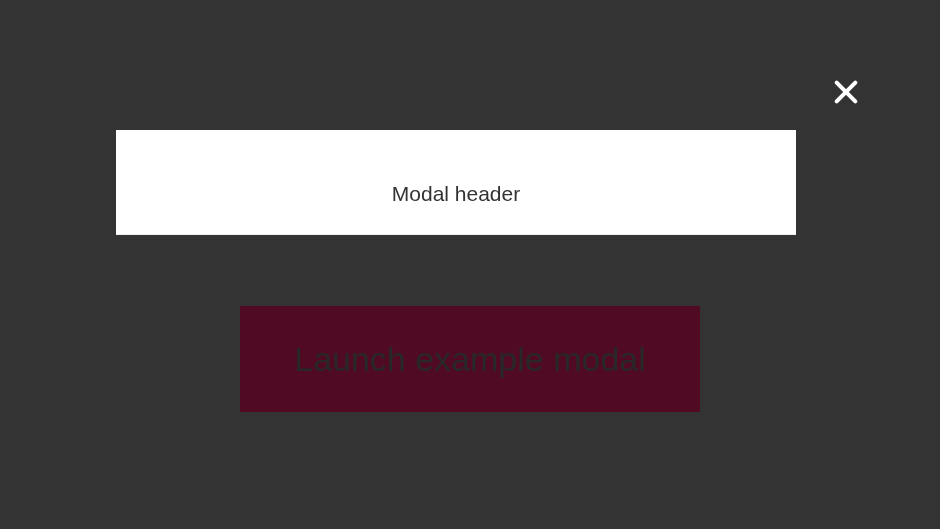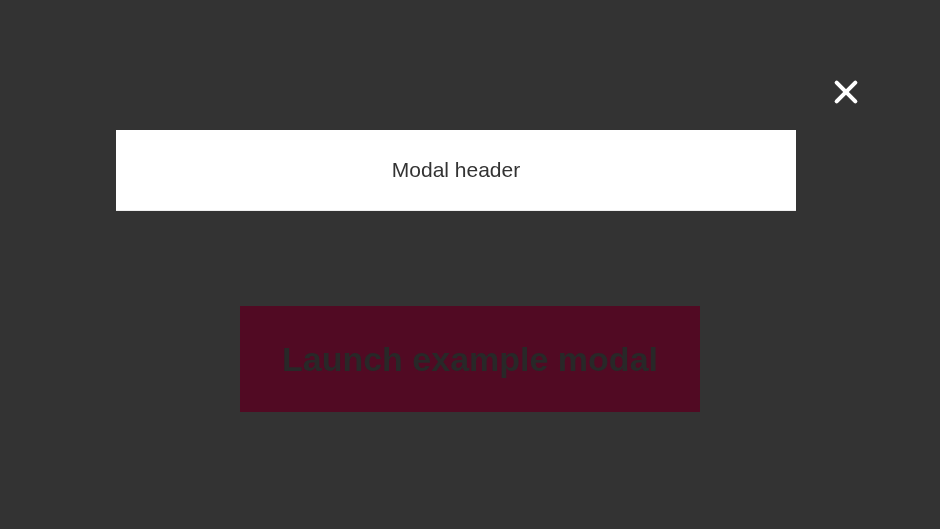--- a/index.html
+++ b/index.html
@@ -17,21 +17,21 @@
     }
     .launch-button {
       position: absolute;
       left: 240px;
       top: 306px;
       width: 460px;
       height: 106px;
       background: #510a23;
       color: #282828;
       font-size: 34px;
-      font-weight: 700;
+      font-weight: 400;
       border: none;
       display: flex;
       align-items: center;
       justify-content: center;
       cursor: pointer;
     }
     .close-button {
       position: absolute;
       top: 78px;
       right: 80px;
@@ -53,20 +53,21 @@
     }
     .modal-header {
       padding: 28px 20px;
       text-align: center;
       border-bottom: 1px solid #eeeeee;
     }
     .modal-title {
       font-size: 21px;
       font-weight: 400;
       color: #333333;
+      margin-top: 24px;
     }
     .modal-body {
       padding: 36px 36px 40px 36px;
       font-size: 16px;
       color: #333333;
       text-align: left;
     }
   </style>
 </head>
 <body>

